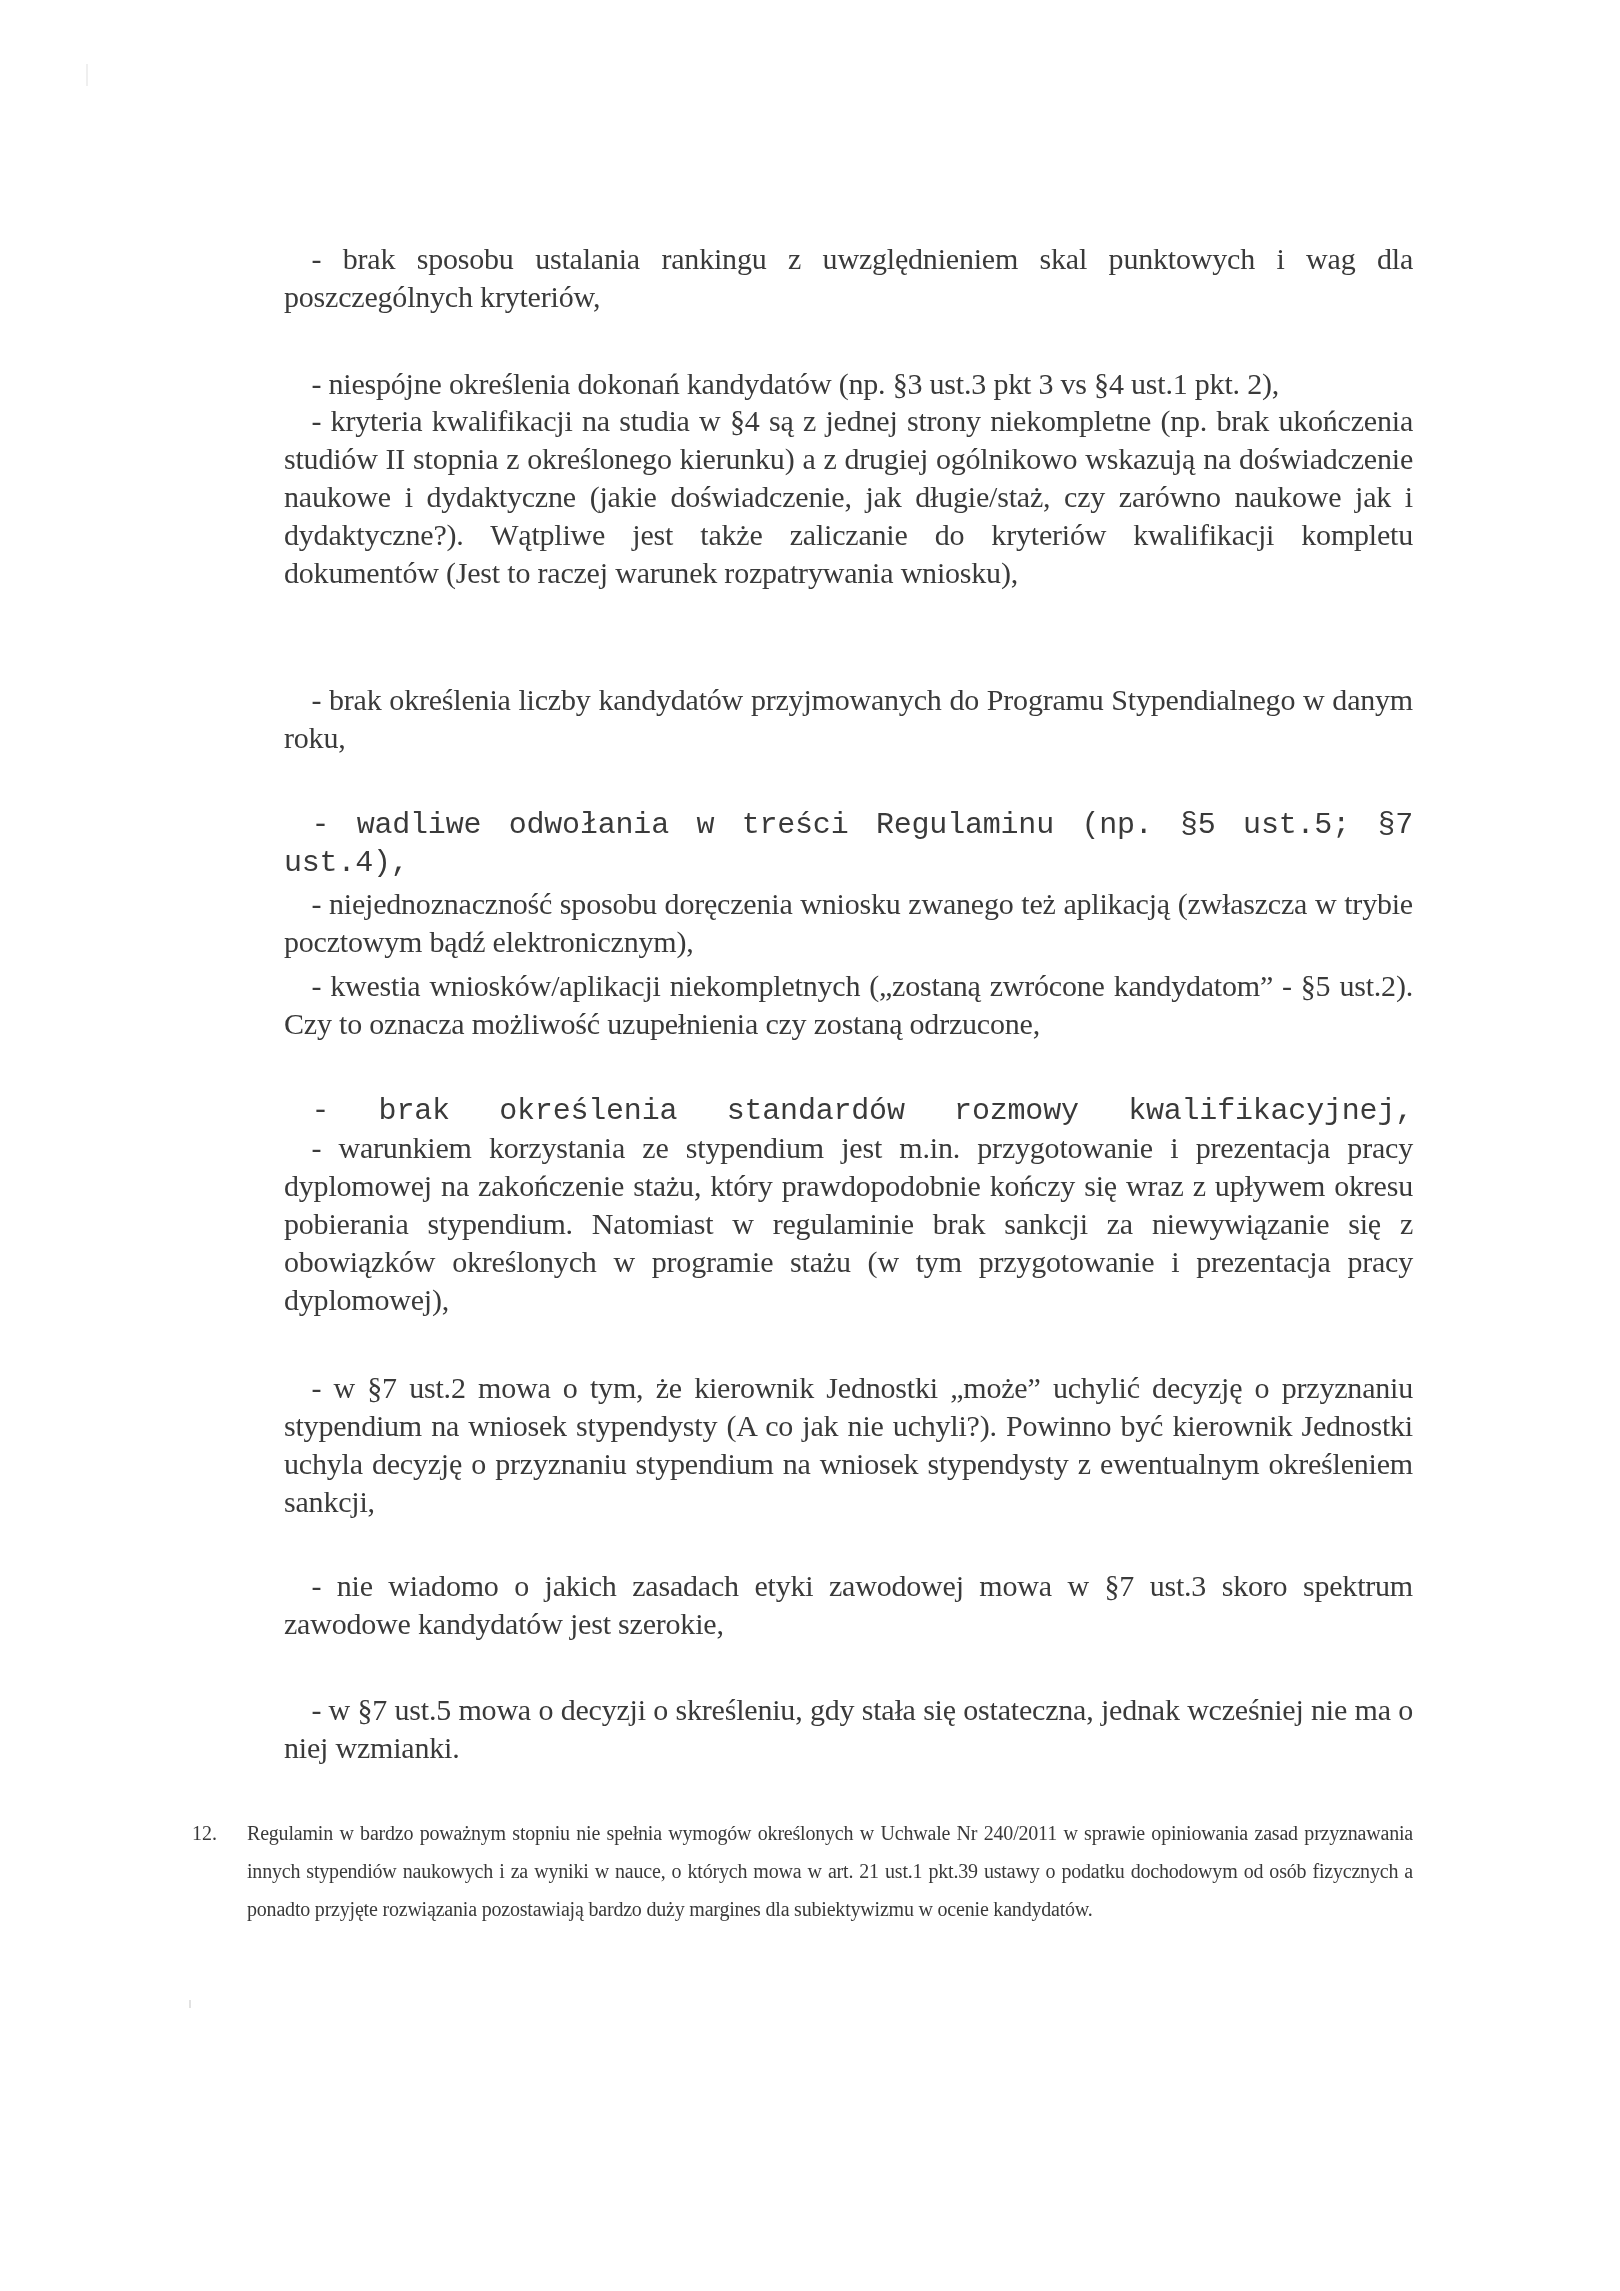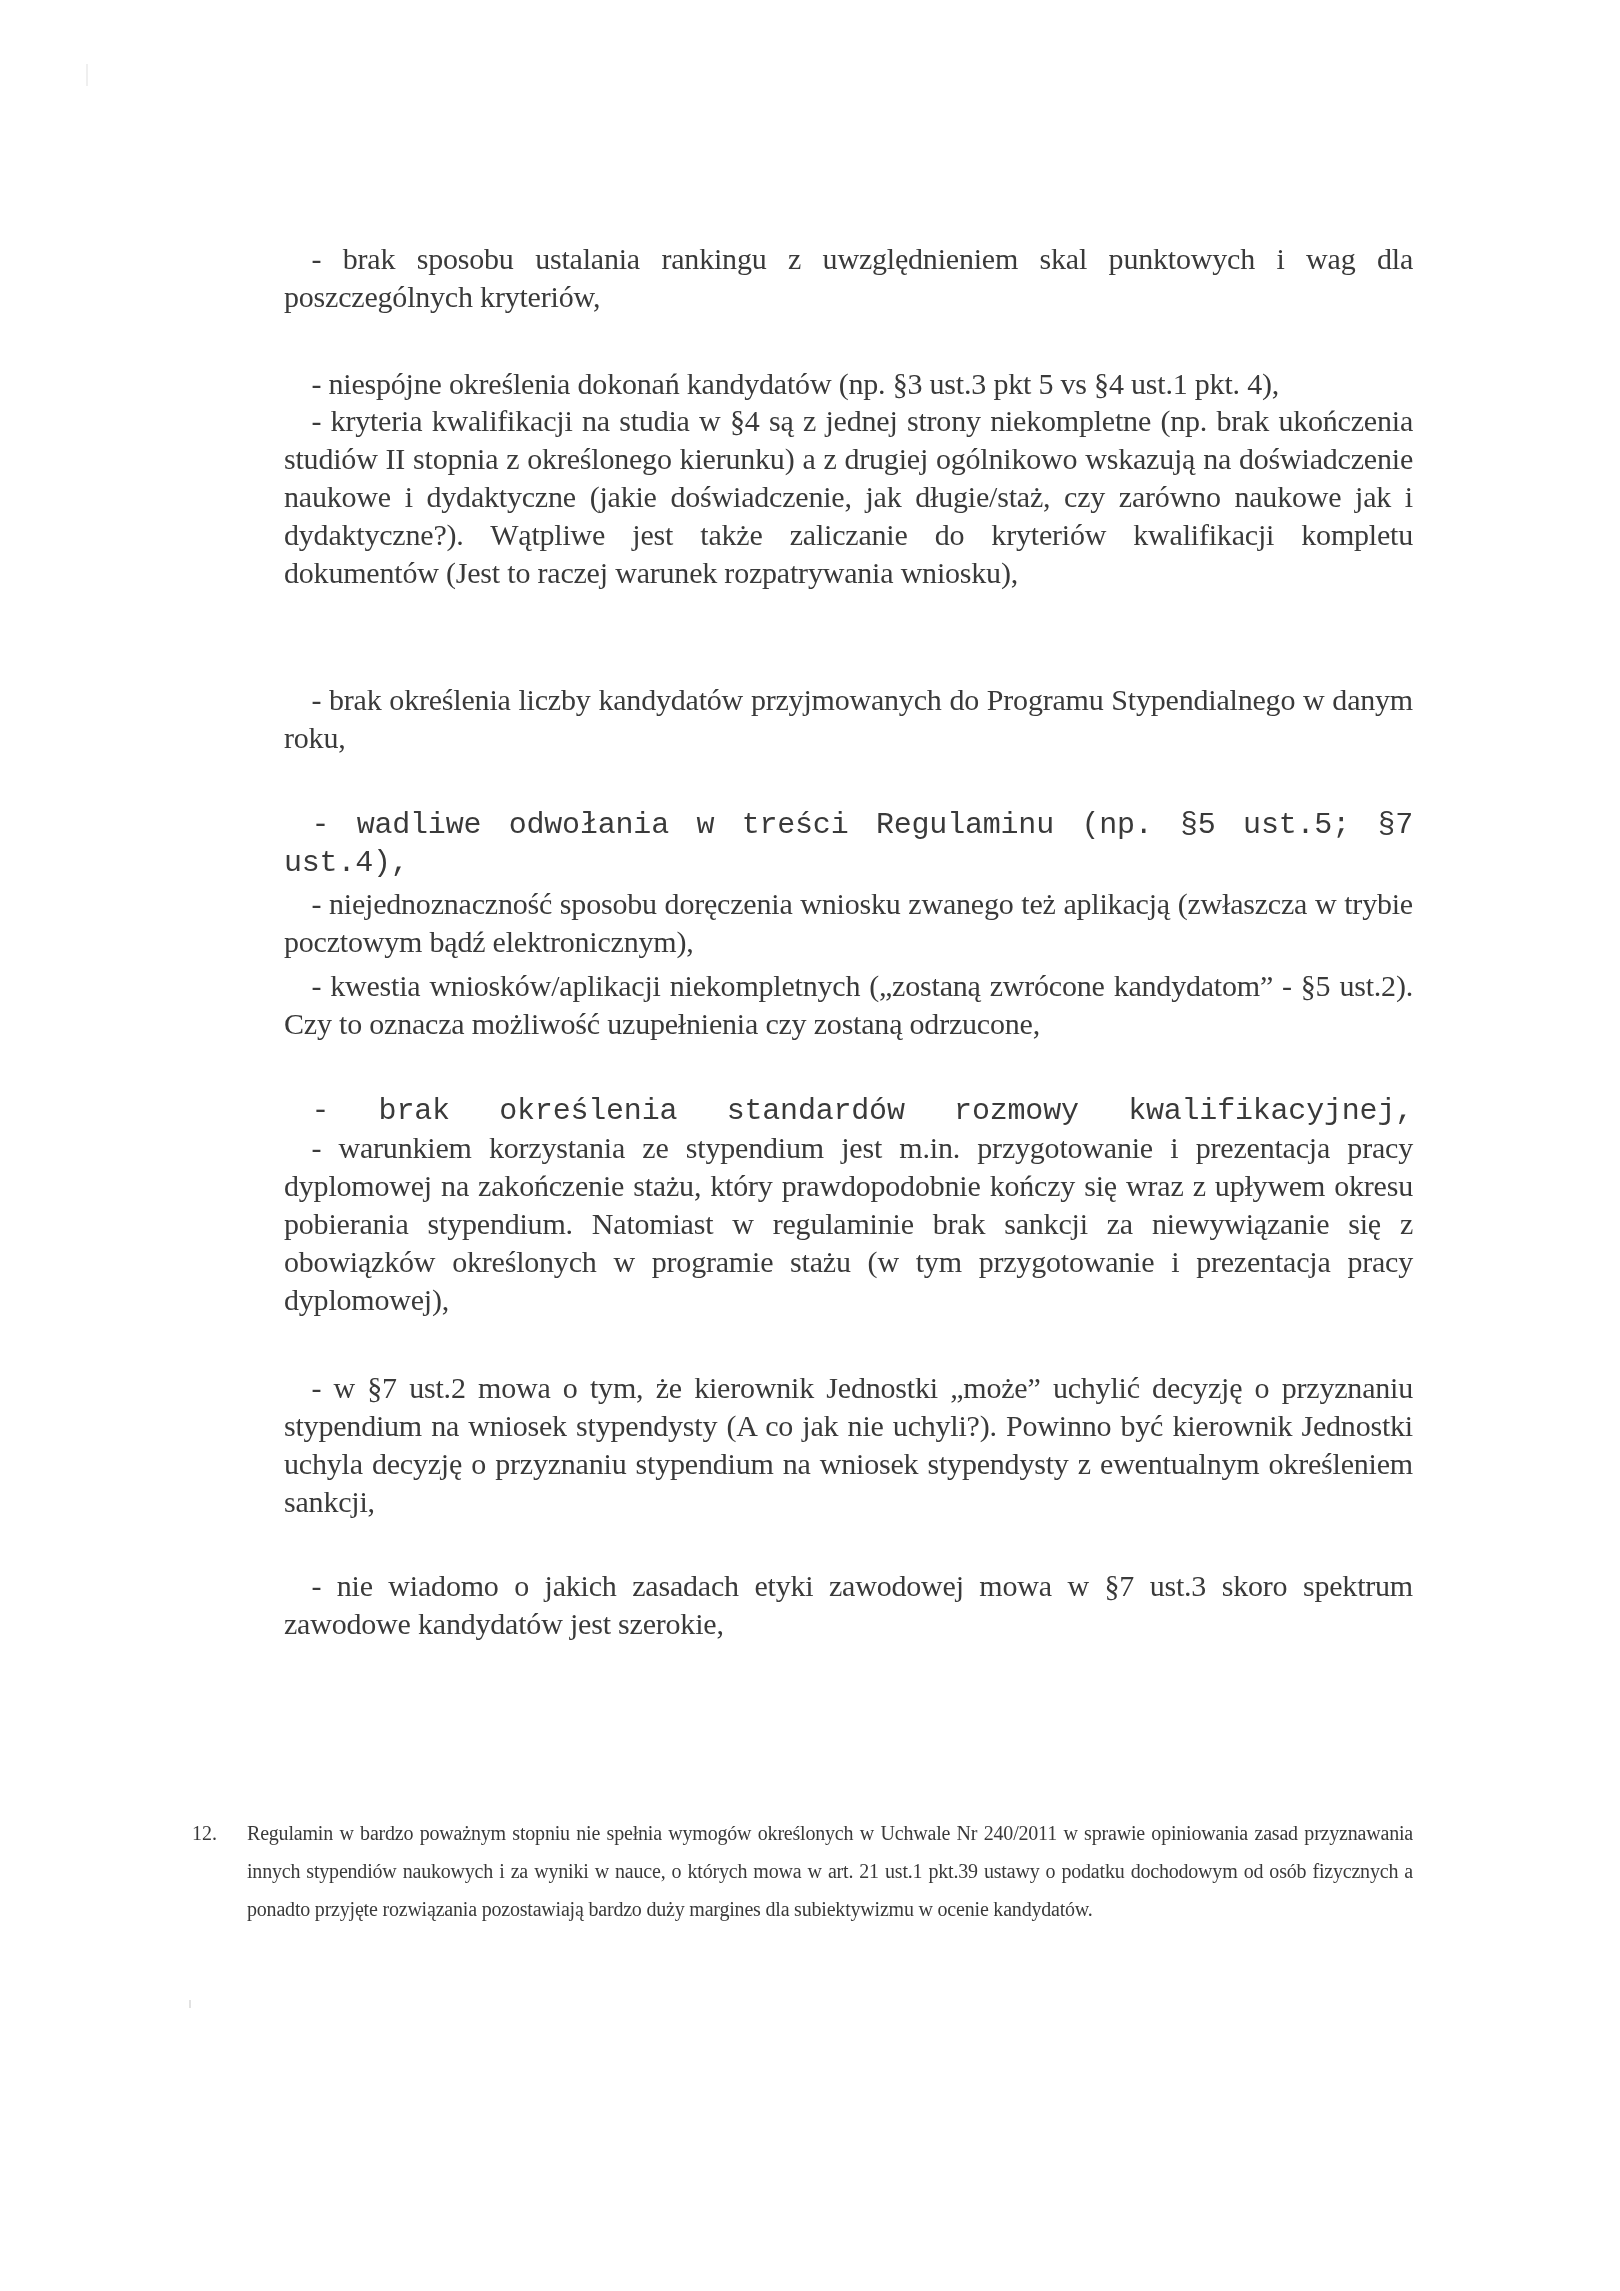--- a/index.html
+++ b/index.html
@@ -72,21 +72,21 @@
 </head>
 <body>
 
 <div class="page">
 
   <p class="para" style="top:240px;">
     <span class="first"></span><span>- brak sposobu ustalania rankingu z uwzględnieniem skal punktowych i wag dla poszczególnych kryteriów,</span>
   </p>
 
   <p class="para" style="top:365px;">
-    <span class="first"></span><span>- niespójne określenia dokonań kandydatów (np. §3 ust.3 pkt 5 vs §4 ust.1 pkt. 4),</span>
+    <span class="first"></span><span>- niespójne określenia dokonań kandydatów (np. §3 ust.3 pkt 3 vs §4 ust.1 pkt. 2),</span>
   </p>
 
   <p class="para" style="top:402px;">
     <span class="first"></span><span>- kryteria kwalifikacji na studia w §4 są z jednej strony niekompletne (np. brak ukończenia studiów II stopnia z określonego kierunku) a z drugiej ogólnikowo wskazują na doświadczenie naukowe i dydaktyczne (jakie doświadczenie, jak długie/staż, czy zarówno naukowe jak i dydaktyczne?). Wątpliwe jest także zaliczanie do kryteriów kwalifikacji kompletu dokumentów (Jest to raczej warunek rozpatrywania wniosku),</span>
   </p>
 
   <p class="para" style="top:681px;">
     <span class="first"></span><span>- brak określenia liczby kandydatów przyjmowanych do Programu Stypendialnego w danym roku,</span>
   </p>
 
@@ -111,20 +111,23 @@
   </p>
 
   <p class="para" style="top:1369px;">
     <span class="first"></span><span>- w §7 ust.2 mowa o tym, że kierownik Jednostki „może” uchylić decyzję o przyznaniu stypendium na wniosek stypendysty (A co jak nie uchyli?). Powinno być kierownik Jednostki uchyla decyzję o przyznaniu stypendium na wniosek stypendysty z ewentualnym określeniem sankcji,</span>
   </p>
 
   <p class="para" style="top:1567px;">
     <span class="first"></span><span>- nie wiadomo o jakich zasadach etyki zawodowej mowa w §7 ust.3 skoro spektrum zawodowe kandydatów jest szerokie,</span>
   </p>
 
+  <p class="para" style="top:1691px;">
+    <span class="first"></span><span>- w §7 ust.5 mowa o decyzji o skreśleniu, gdy stała się ostateczna, jednak wcześniej nie ma o niej wzmianki.</span>
+  </p>
 
   <div class="numbered" style="top:1814px;">
     <span class="num">12.</span>
     <div class="body">Regulamin w bardzo poważnym stopniu nie spełnia wymogów określonych w Uchwale Nr 240/2011 w sprawie opiniowania zasad przyznawania innych stypendiów naukowych i za wyniki w nauce, o których mowa w art. 21 ust.1 pkt.39 ustawy o podatku dochodowym od osób fizycznych a ponadto przyjęte rozwiązania pozostawiają bardzo duży margines dla subiektywizmu w ocenie kandydatów.</div>
   </div>
 
   <div class="scan-mark" style="left:189px; top:2000px;"></div>
   <div class="scan-mark" style="left:86px; top:64px; height:21.6px; background:#efefef;"></div>
 </div>
 

